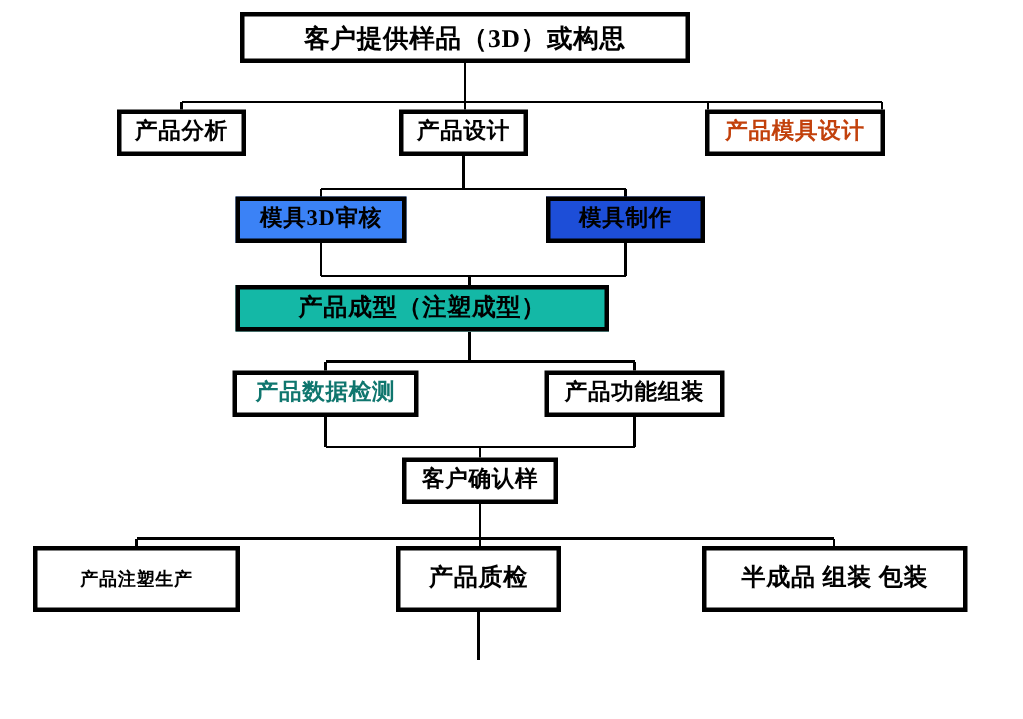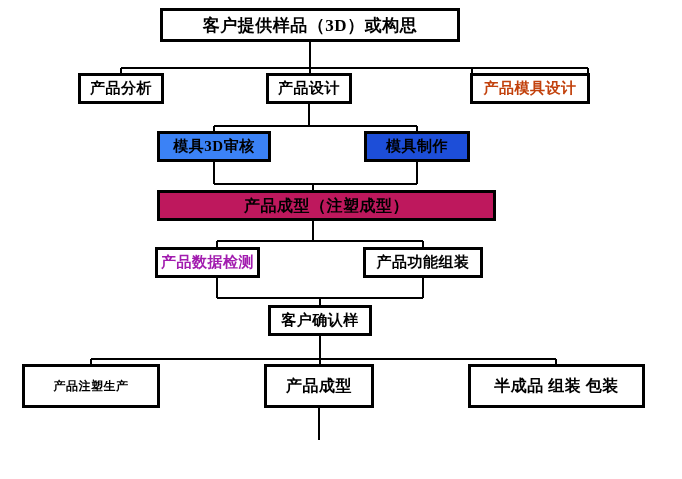--- a/index.html
+++ b/index.html
@@ -95,39 +95,39 @@
     <span class="node-label">产品模具设计</span>
   </div>
 
   <div class="node" style="left: 157px; top: 131px; width: 114px; height: 31px; font-size: 15px; border-color: rgb(0, 0, 0); background: #3b82f6; color: rgb(0, 0, 0);">
     <span class="node-label">模具3D审核</span>
   </div>
   <div class="node" style="left: 364px; top: 131px; width: 106px; height: 31px; font-size: 15px; border-color: rgb(0, 0, 0); background: #1d4ed8; color: rgb(0, 0, 0);">
     <span class="node-label">模具制作</span>
   </div>
 
-  <div class="node" style="left: 157px; top: 190px; width: 339px; height: 31px; font-size: 16px; border-color: rgb(0, 0, 0); background: #be185d; color: rgb(0, 0, 0);">
+  <div class="node" style="left: 157px; top: 190px; width: 249px; height: 31px; font-size: 16px; border-color: rgb(0, 0, 0); background: #14b8a6; color: rgb(0, 0, 0);">
     <span class="node-label">产品成型（注塑成型）</span>
   </div>
 
-  <div class="node" style="left: 155px; top: 247px; width: 105px; height: 31px; font-size: 15px; border-color: rgb(0, 0, 0); background: rgb(255, 255, 255); color: #a21caf;">
+  <div class="node" style="left: 155px; top: 247px; width: 124px; height: 31px; font-size: 15px; border-color: rgb(0, 0, 0); background: rgb(255, 255, 255); color: #0f766e;">
     <span class="node-label">产品数据检测</span>
   </div>
   <div class="node" style="left: 363px; top: 247px; width: 120px; height: 31px; font-size: 15px; border-color: rgb(0, 0, 0); background: rgb(255, 255, 255); color: rgb(0, 0, 0);">
     <span class="node-label">产品功能组装</span>
   </div>
 
   <div class="node" style="left: 268px; top: 305px; width: 104px; height: 31px; font-size: 15px; border-color: rgb(0, 0, 0); background: rgb(255, 255, 255); color: rgb(0, 0, 0);">
     <span class="node-label">客户确认样</span>
   </div>
 
   <div class="node" style="left: 22px; top: 364px; width: 138px; height: 44px; font-size: 12px; border-color: rgb(0, 0, 0); background: rgb(255, 255, 255); color: rgb(0, 0, 0);">
     <span class="node-label">产品注塑生产</span>
   </div>
   <div class="node" style="left: 264px; top: 364px; width: 110px; height: 44px; font-size: 16px; border-color: rgb(0, 0, 0); background: rgb(255, 255, 255); color: rgb(0, 0, 0);">
-    <span class="node-label">产品成型</span>
+    <span class="node-label">产品质检</span>
   </div>
   <div class="node" style="left: 468px; top: 364px; width: 177px; height: 44px; font-size: 16px; border-color: rgb(0, 0, 0); background: rgb(255, 255, 255); color: rgb(0, 0, 0);">
     <span class="node-label">半成品 组装 包装</span>
   </div>
 
 
 </div>
 
 </body></html>

